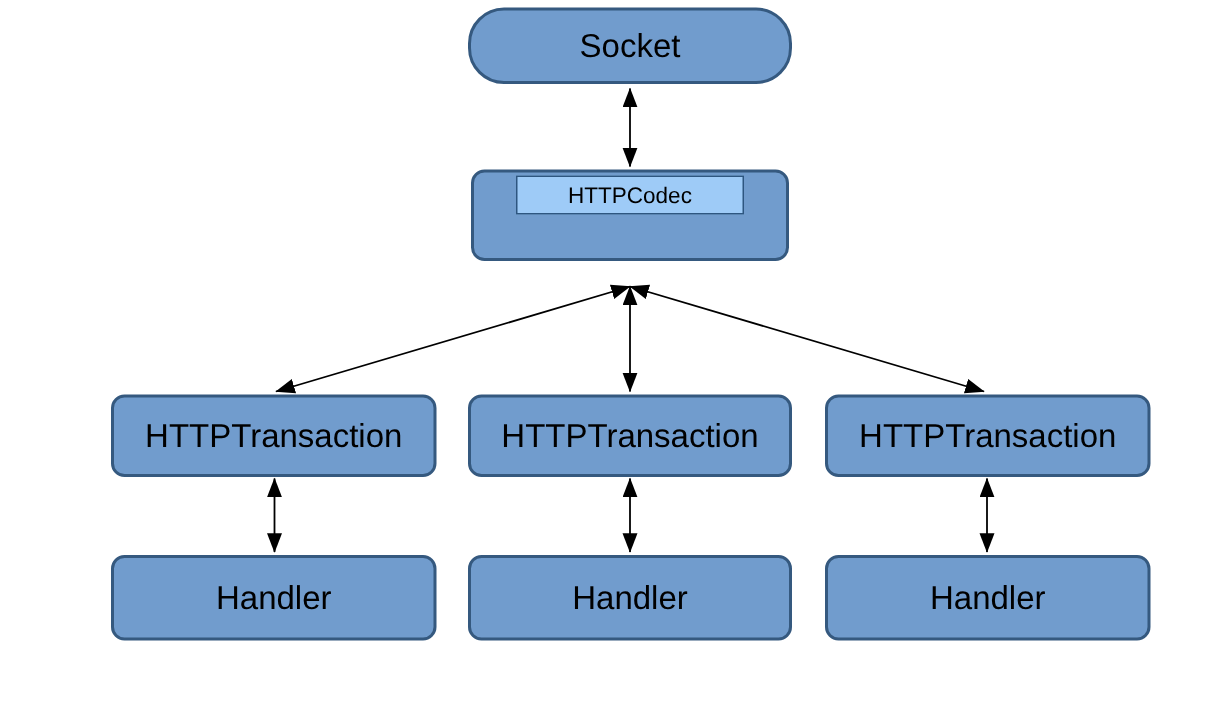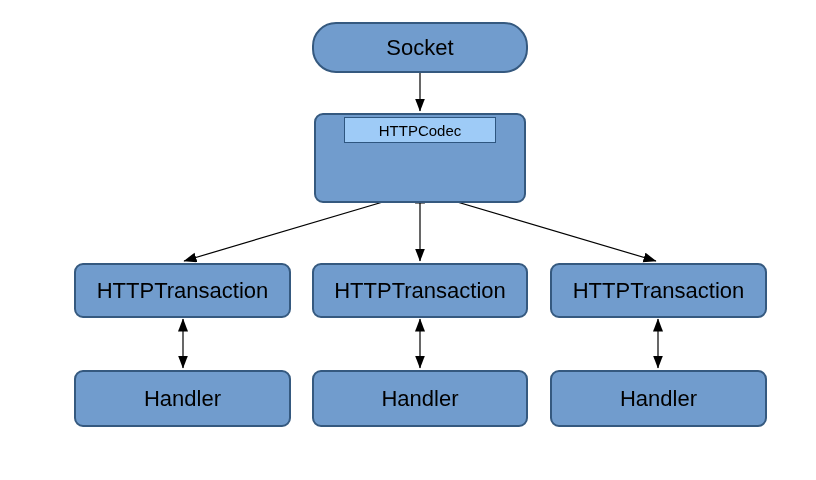--- a/index.html
+++ b/index.html
@@ -32,22 +32,22 @@
     background: var(--box-fill, #719CCD);
     border: 2px solid var(--box-border, #35597F);
     border-radius: 9px;
     display: flex;
     align-items: center;
     justify-content: center;
     font-size: 22px;
     color: #000000;
     text-align: center;
   }
-  .node-socket      { left: 312px; top: 22px;   width: 216px; height: 51px; border-radius: 24px; }
-  .node-session     { left: 314px; top: 113px; width: 212px; height: 90px; }
+  .node-socket      { left: 312px; top: 5px;   width: 216px; height: 51px; border-radius: 24px; }
+  .node-session     { left: 314px; top: 113px; width: 212px; height: 61px; }
   .node-tx-1        { left: 74px;  top: 263px; width: 217px; height: 55px; }
   .node-tx-2        { left: 312px; top: 263px; width: 216px; height: 55px; }
   .node-tx-3        { left: 550px; top: 263px; width: 217px; height: 55px; }
   .node-handler-1   { left: 74px;  top: 370px; width: 217px; height: 57px; }
   .node-handler-2   { left: 312px; top: 370px; width: 216px; height: 57px; }
   .node-handler-3   { left: 550px; top: 370px; width: 217px; height: 57px; }
 
   .node-session .session-label {
     position: absolute;
     left: 0; right: 0;

